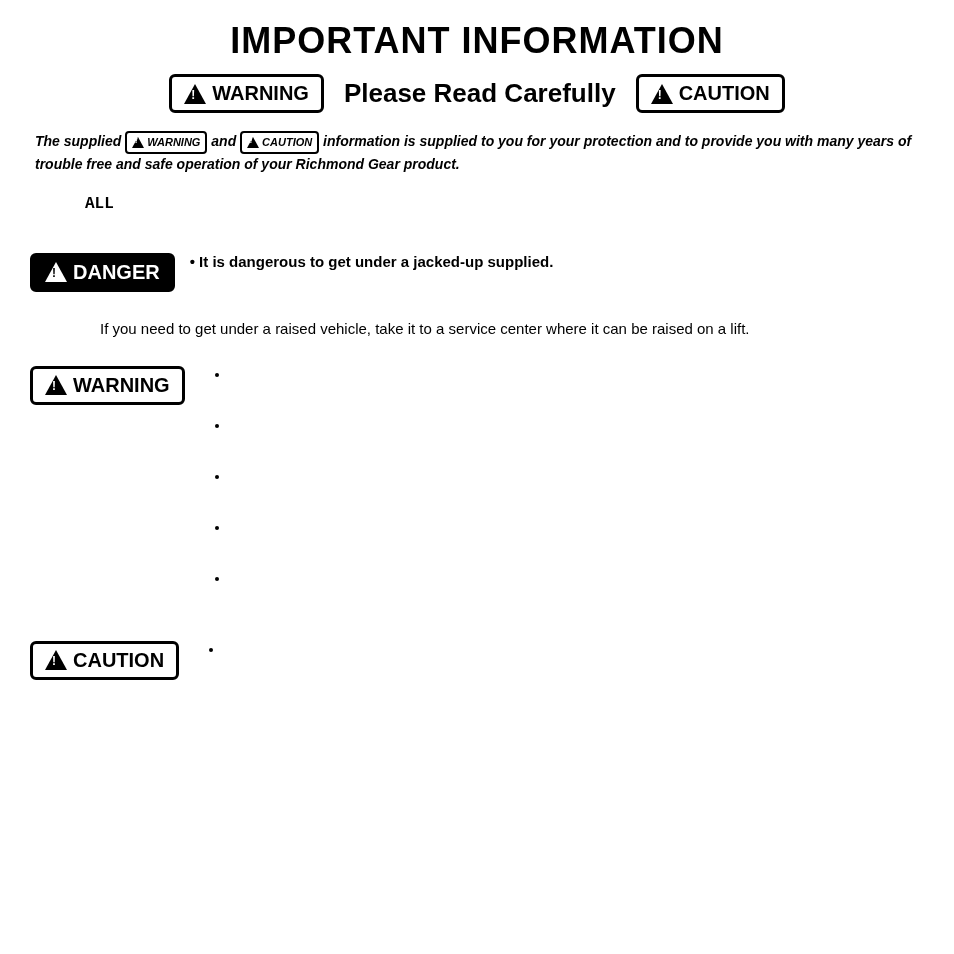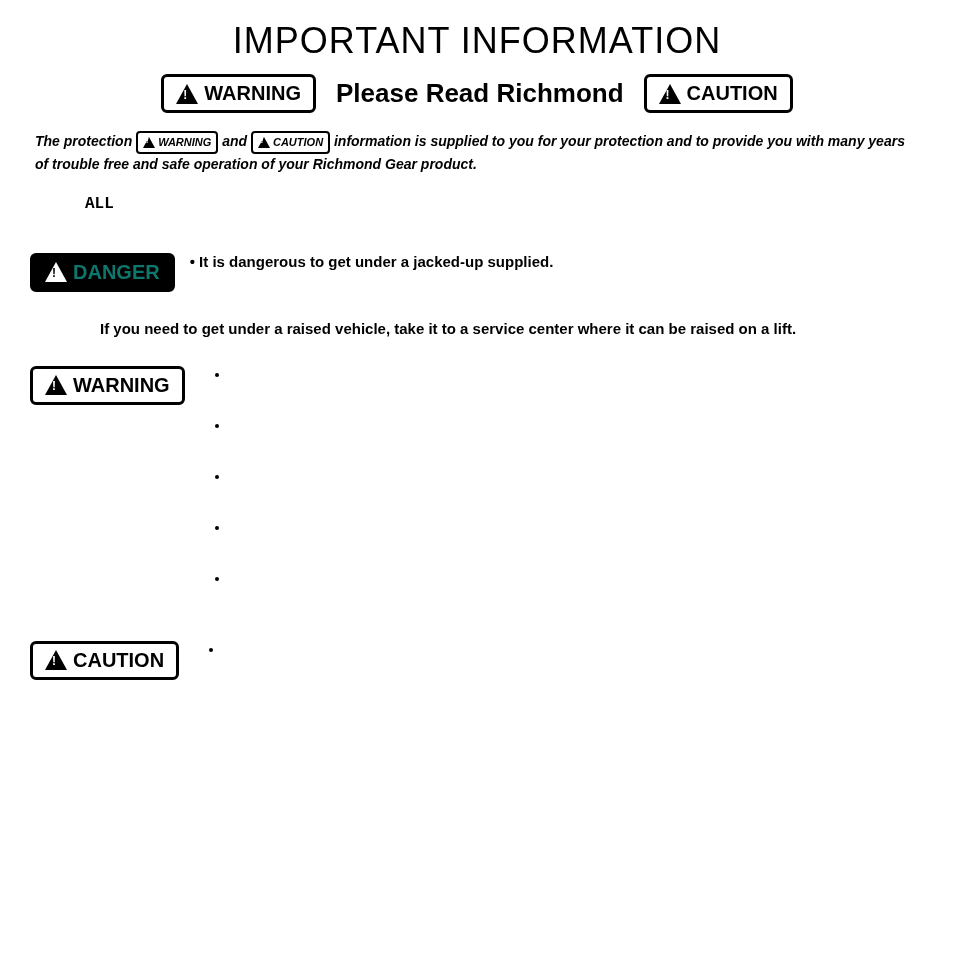--- a/index.html
+++ b/index.html
@@ -13,21 +13,21 @@
       min-height: 954px;
       background: #ffffff;
       font-family: Arial, Helvetica, sans-serif;
       color: #000000;
       padding: 20px 30px;
     }
 
     .page-title {
       text-align: center;
       font-size: 36px;
-      font-weight: 400;
+      font-weight: 700;
       font-family: Arial Black, Arial, sans-serif;
       margin-bottom: 12px;
       letter-spacing: 1px;
     }
 
     .header-row {
       display: flex;
       align-items: center;
       justify-content: center;
       gap: 20px;
@@ -50,21 +50,21 @@
     .badge-warning {
       background: #fff;
     }
 
     .badge-caution {
       background: #fff;
     }
 
     .badge-danger {
       background: #000;
-      color: #0f766e;
+      color: #ffffff;
       border-color: #000;
     }
 
     .badge-caution-bottom {
       background: #fff;
     }
 
     .please-read {
       font-size: 26px;
       font-weight: 900;
@@ -143,21 +143,21 @@
       line-height: 1.5;
       margin-bottom: 8px;
     }
 
     .bullet-item::before {
       content: '• ';
     }
 
     .sub-text {
       font-size: 15px;
-      font-weight: bold;
+      font-weight: normal;
       line-height: 1.6;
       padding-left: 70px;
       margin-top: 15px;
       margin-bottom: 5px;
     }
 
     .warning-section {
       margin-bottom: 20px;
     }
 
@@ -240,31 +240,31 @@
 
 <h1 class="page-title">IMPORTANT INFORMATION</h1>
 
 
 <div class="header-row">
   <div class="badge badge-warning large-badge">
     <span class="large-triangle"></span>
     <span>WARNING</span>
   </div>
 
-  <span class="please-read">Please Read Richmond</span>
+  <span class="please-read">Please Read Carefully</span>
 
   <div class="badge badge-caution large-badge">
     <span class="large-triangle"></span>
     <span>CAUTION</span>
   </div>
 </div>
 
 
 <p class="intro-text">
-  <span>The protection</span>
+  <span>The supplied</span>
   <span class="inline-badge">
     <span class="inline-triangle"></span>
     <span>WARNING</span>
   </span>
   <span>and</span>
   <span class="inline-badge">
     <span class="inline-triangle"></span>
     <span>CAUTION</span>
   </span>
   <span> information is supplied to you for your protection and to provide you with many years of trouble free and safe operation of your Richmond Gear product.</span>

